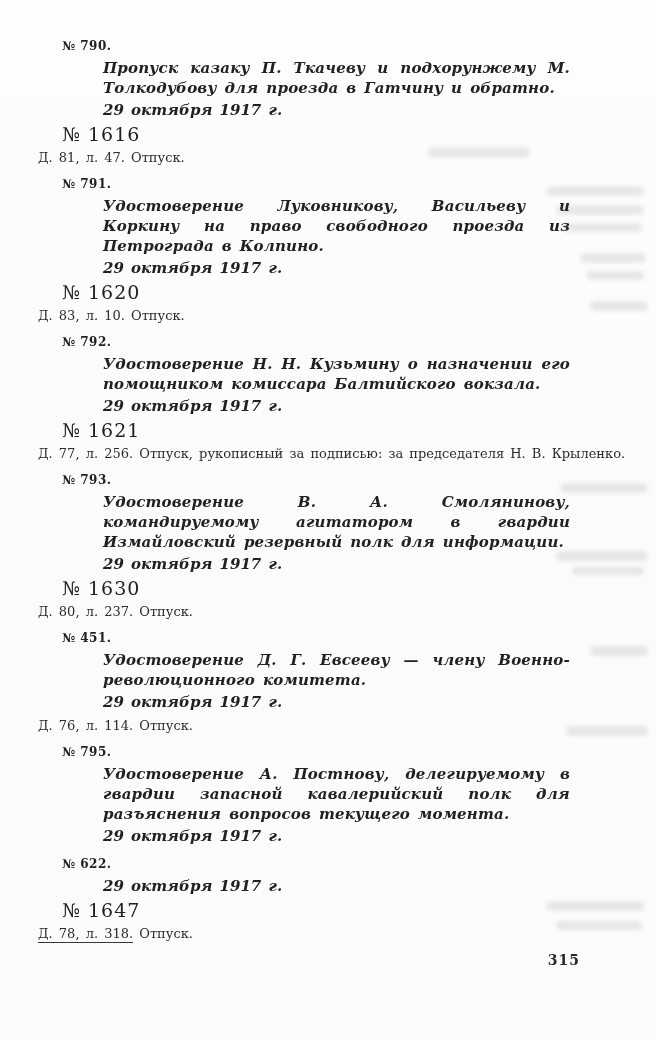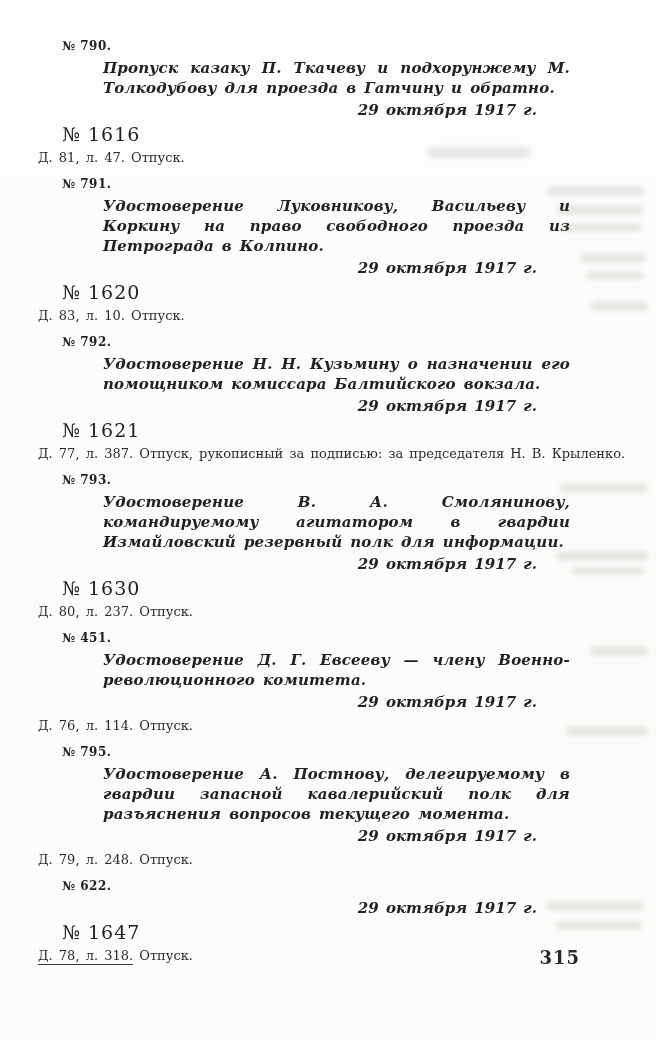--- a/index.html
+++ b/index.html
@@ -42,21 +42,21 @@
     word-spacing: 2.5px;
     letter-spacing: 0.2px;
   }
   .entry-date {
     margin: 2px 0 0 103px;
     width: 434px;
     font-size: 15px;
     line-height: 20px;
     font-style: italic;
     font-weight: bold;
-    text-align: right;
+    text-align: left;
     word-spacing: 2px;
   }
   .entry-number {
     margin: 5px 0 0 62px;
     font-size: 19px;
     line-height: 19px;
     font-weight: normal;
     letter-spacing: 1px;
   }
   .entry-ref {
@@ -67,21 +67,21 @@
     word-spacing: 2px;
   }
   .ref-underlined:not(:empty) {
     border-bottom: 1px solid #3a3938;
     padding-bottom: 1px;
   }
   .page-number {
     position: absolute;
     right: 76px;
     bottom: 72px;
-    font-size: 18px;
+    font-size: 14px;
     font-weight: bold;
     letter-spacing: 1px;
     color: #2a2928;
   }
   
   .ghost {
     position: absolute;
     background: rgba(95, 92, 88, 0.13);
     border-radius: 5px;
     filter: blur(2.2px);
@@ -123,21 +123,21 @@
     <p class="entry-date">29 октября 1917 г.</p>
     <p class="entry-number">№ 1620</p>
     <p class="entry-ref"><span class="ref-underlined"></span><span>Д. 83, л. 10. Отпуск.</span></p>
   </section>
 
   <section class="entry">
     <h2 class="entry-heading">№ 792.</h2>
     <p class="entry-body">Удостоверение Н. Н. Кузьмину о назначении его помощником комиссара Балтийского вокзала.</p>
     <p class="entry-date">29 октября 1917 г.</p>
     <p class="entry-number">№ 1621</p>
-    <p class="entry-ref"><span class="ref-underlined"></span><span>Д. 77, л. 387. Отпуск, рукописный за подписью: за председателя Н. В. Крыленко.</span></p>
+    <p class="entry-ref"><span class="ref-underlined"></span><span>Д. 77, л. 256. Отпуск, рукописный за подписью: за председателя Н. В. Крыленко.</span></p>
   </section>
 
   <section class="entry">
     <h2 class="entry-heading">№ 793.</h2>
     <p class="entry-body">Удостоверение В. А. Смолянинову, командируемому агитатором в гвардии Измайловский резервный полк для информации.</p>
     <p class="entry-date">29 октября 1917 г.</p>
     <p class="entry-number">№ 1630</p>
     <p class="entry-ref"><span class="ref-underlined"></span><span>Д. 80, л. 237. Отпуск.</span></p>
   </section>
 
@@ -145,21 +145,20 @@
     <h2 class="entry-heading">№ 451.</h2>
     <p class="entry-body">Удостоверение Д. Г. Евсееву — члену Военно-революционного комитета.</p>
     <p class="entry-date">29 октября 1917 г.</p>
     <p class="entry-ref"><span class="ref-underlined"></span><span>Д. 76, л. 114. Отпуск.</span></p>
   </section>
 
   <section class="entry">
     <h2 class="entry-heading">№ 795.</h2>
     <p class="entry-body">Удостоверение А. Постнову, делегируемому в гвардии запасной кавалерийский полк для разъяснения вопросов текущего момента.</p>
     <p class="entry-date">29 октября 1917 г.</p>
-    <p class="entry-ref"><span class="ref-underlined"></span><span>Д. 79, л. 248. Отпуск.</span></p>
   </section>
 
   <section class="entry">
     <h2 class="entry-heading">№ 622.</h2>
     <p class="entry-date">29 октября 1917 г.</p>
     <p class="entry-number">№ 1647</p>
     <p class="entry-ref"><span class="ref-underlined">Д. 78, л. 318.</span><span> Отпуск.</span></p>
   </section>
 </main>
 

